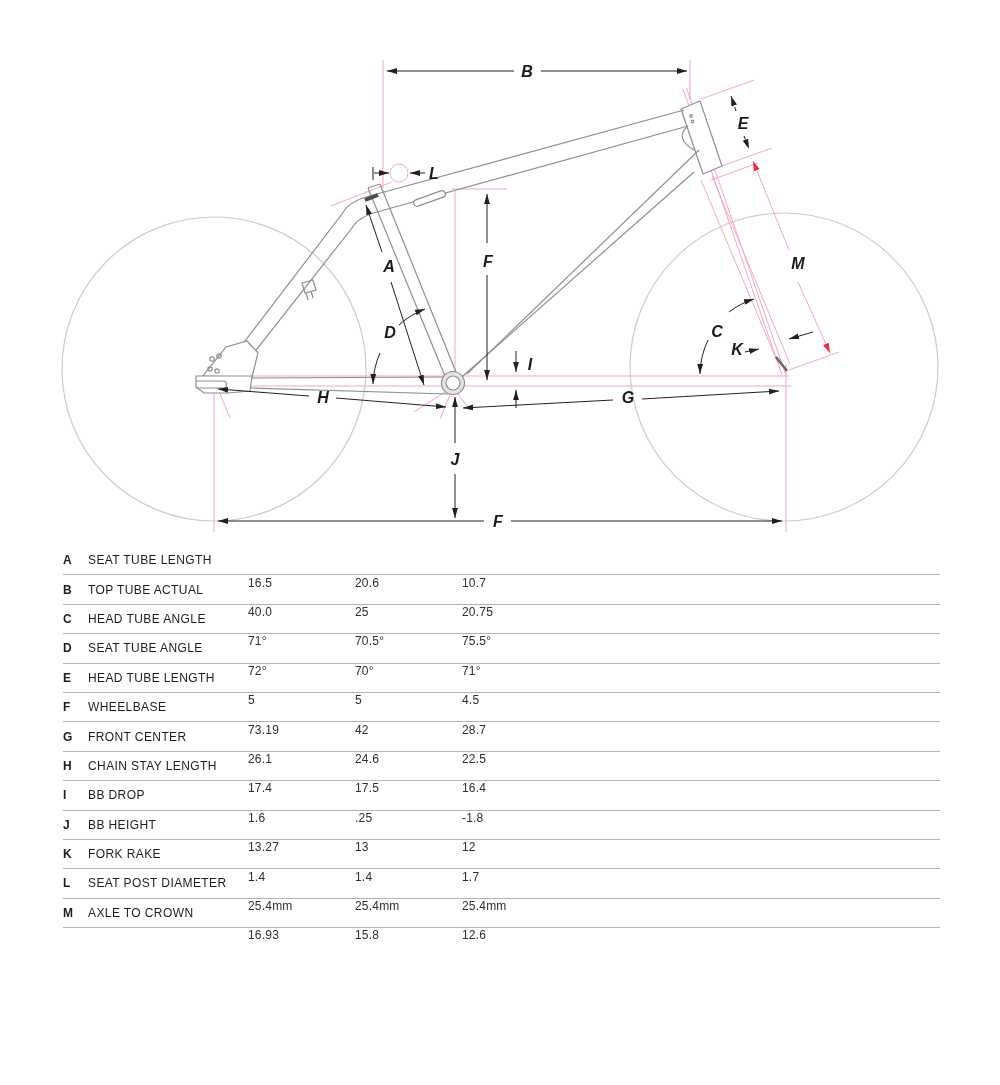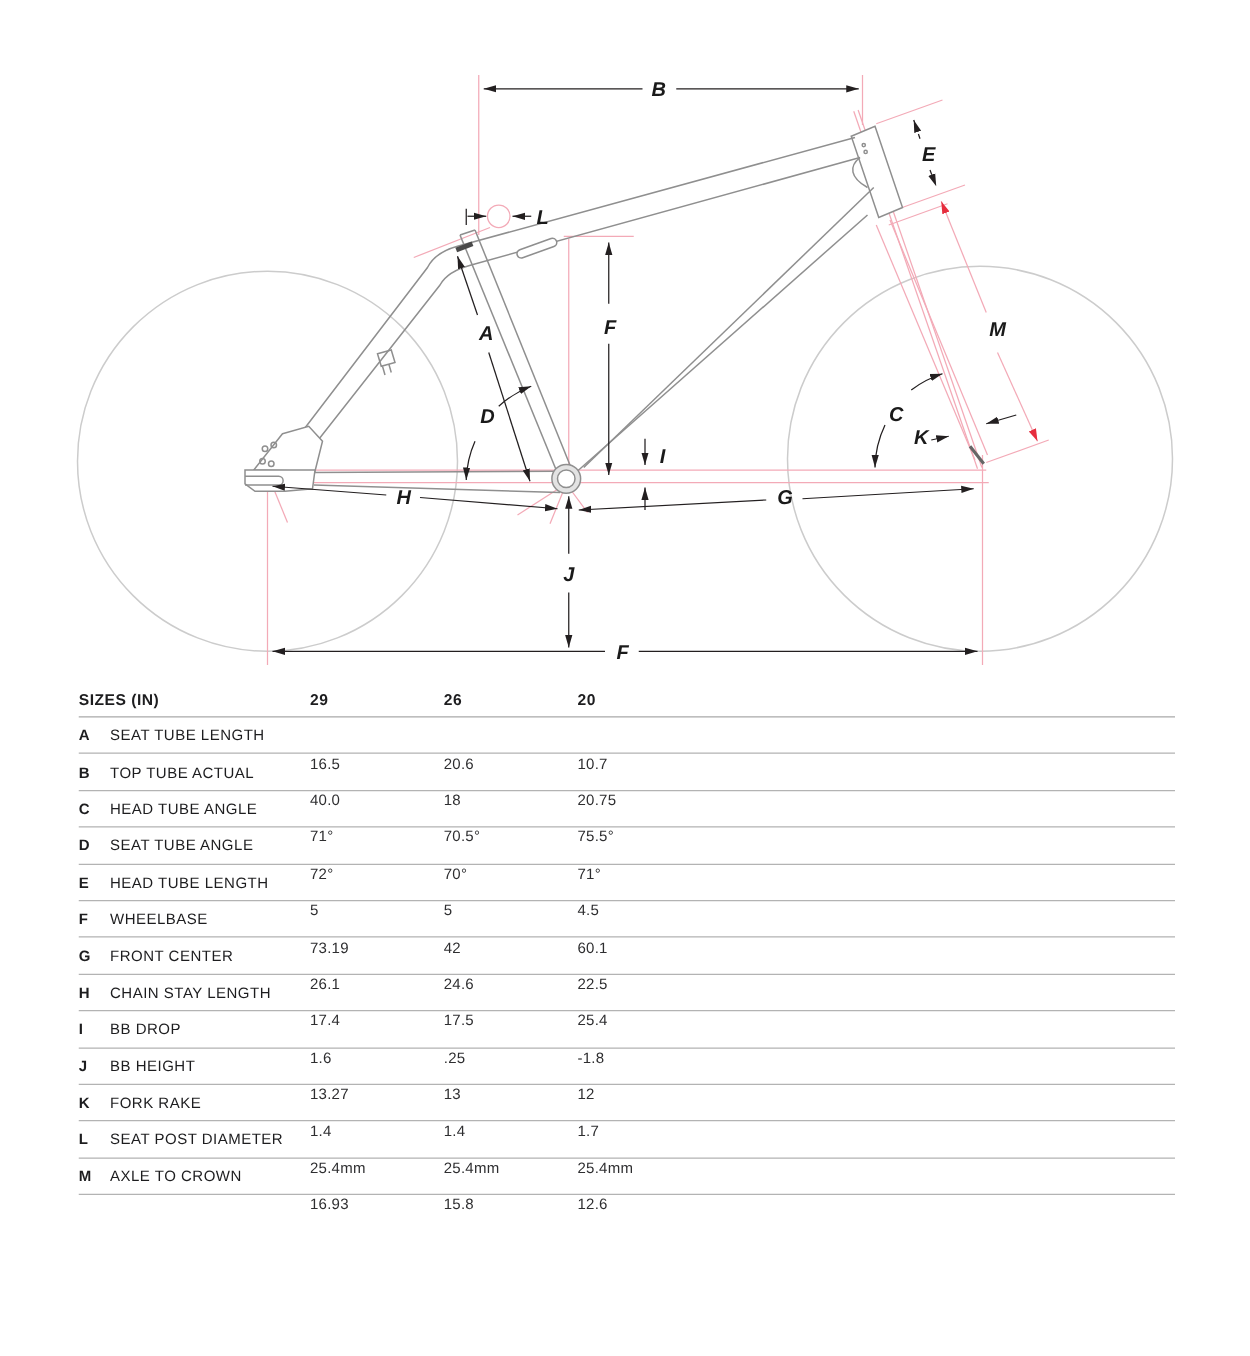--- a/index.html
+++ b/index.html
@@ -167,39 +167,33 @@
       <text class="dim-label" x="530" y="370">I</text>
       <text class="dim-label" x="455" y="465">J</text>
       <text class="dim-label" x="737" y="355">K</text>
       <text class="dim-label" x="434" y="179">L</text>
       <text class="dim-label" x="798" y="269">M</text>
     </g>
   </svg>
   </div>
 
   <div class="geo-table">
-    <div class="ghead">
-      <span class="gtitle">SIZES (IN)</span>
-      <span class="gcol">29</span>
-      <span class="gcol">26</span>
-      <span class="gcol">20</span>
-    </div>
     <div id="table-body">
         <div class="trow">
     <span class="ckey">A</span>
     <span class="cname">SEAT TUBE LENGTH</span>
     <span class="cval">16.5</span>
     <span class="cval">20.6</span>
     <span class="cval">10.7</span>
   </div>
         <div class="trow">
     <span class="ckey">B</span>
     <span class="cname">TOP TUBE ACTUAL</span>
     <span class="cval">40.0</span>
-    <span class="cval">18</span>
+    <span class="cval">25</span>
     <span class="cval">20.75</span>
   </div>
         <div class="trow">
     <span class="ckey">C</span>
     <span class="cname">HEAD TUBE ANGLE</span>
     <span class="cval">71°</span>
     <span class="cval">70.5°</span>
     <span class="cval">75.5°</span>
   </div>
         <div class="trow">
@@ -214,35 +208,35 @@
     <span class="cname">HEAD TUBE LENGTH</span>
     <span class="cval">5</span>
     <span class="cval">5</span>
     <span class="cval">4.5</span>
   </div>
         <div class="trow">
     <span class="ckey">F</span>
     <span class="cname">WHEELBASE</span>
     <span class="cval">73.19</span>
     <span class="cval">42</span>
-    <span class="cval">60.1</span>
+    <span class="cval">28.7</span>
   </div>
         <div class="trow">
     <span class="ckey">G</span>
     <span class="cname">FRONT CENTER</span>
     <span class="cval">26.1</span>
     <span class="cval">24.6</span>
     <span class="cval">22.5</span>
   </div>
         <div class="trow">
     <span class="ckey">H</span>
     <span class="cname">CHAIN STAY LENGTH</span>
     <span class="cval">17.4</span>
     <span class="cval">17.5</span>
-    <span class="cval">25.4</span>
+    <span class="cval">16.4</span>
   </div>
         <div class="trow">
     <span class="ckey">I</span>
     <span class="cname">BB DROP</span>
     <span class="cval">1.6</span>
     <span class="cval">.25</span>
     <span class="cval">-1.8</span>
   </div>
         <div class="trow">
     <span class="ckey">J</span>

